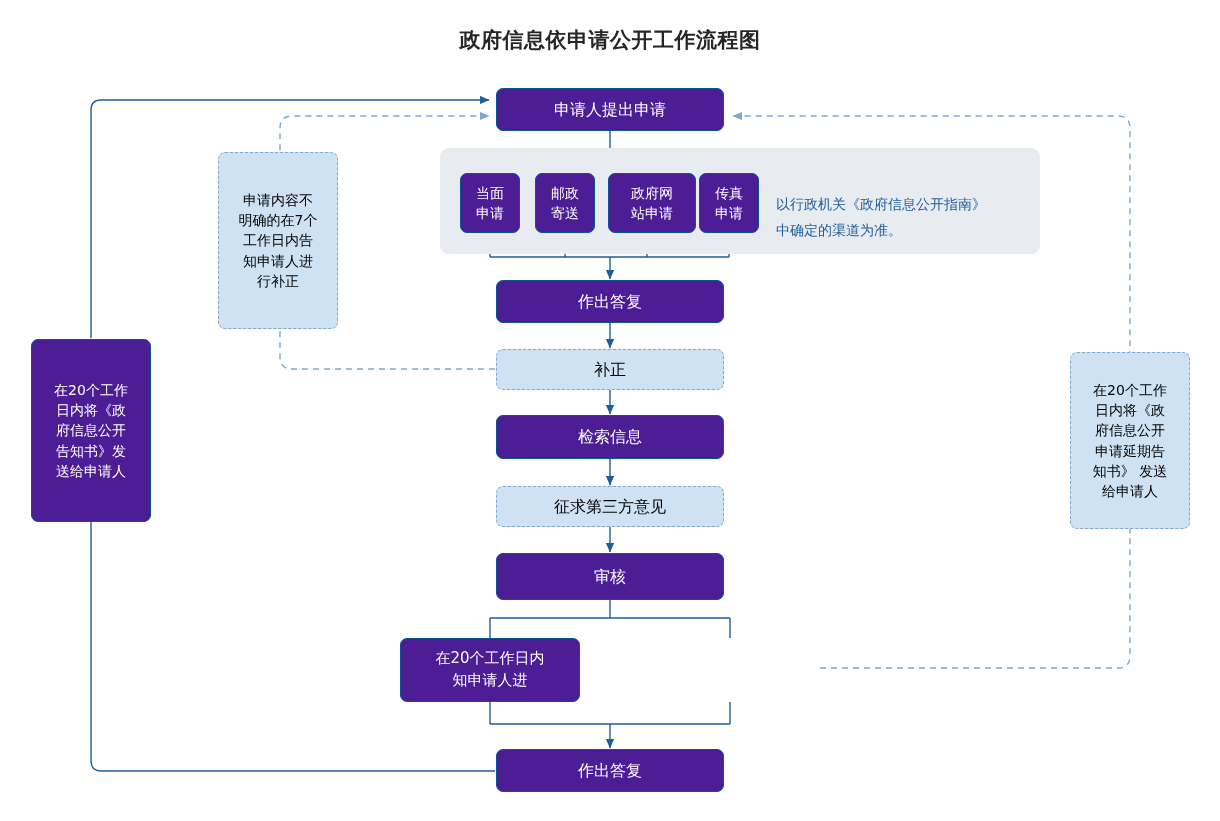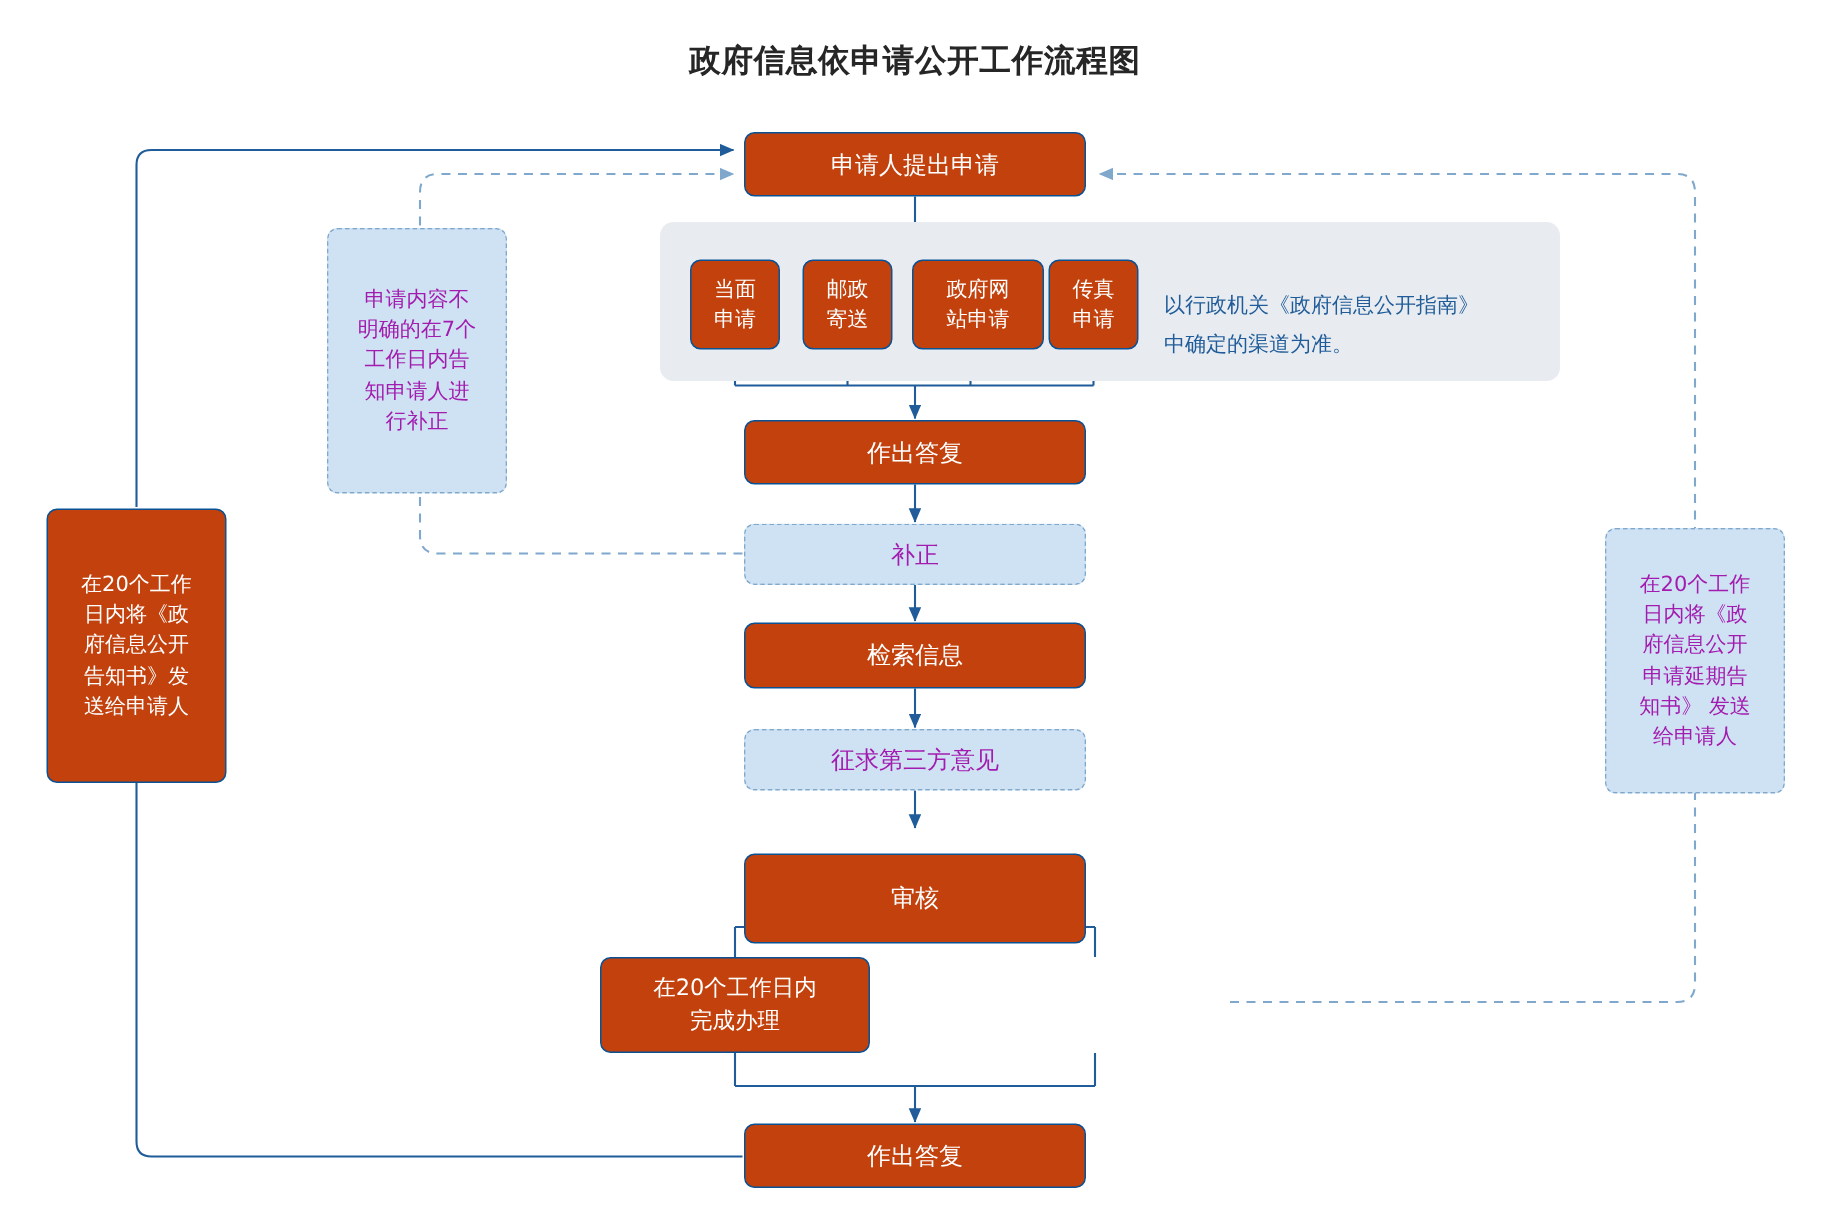--- a/index.html
+++ b/index.html
@@ -41,27 +41,27 @@
     box-sizing: border-box;
     display: flex;
     align-items: center;
     justify-content: center;
     text-align: center;
     border-radius: 7px;
     line-height: 1.45;
     white-space: pre-line;
   }
   .node.solid {
-    background: #c2410c;
+    background: #4c1d95;
     color: #ffffff;
     border: 1px solid #0a5293;
   }
   .node.ghost {
     background: #cfe2f3;
-    color: #a21caf;
+    color: #000000;
     border: 1px dashed #7fa8cc;
   }
   .panel {
     position: absolute;
     background: #e8ecf0;
     border-radius: 9px;
   }
   .note-text {
     position: absolute;
     color: #1f5c99;
@@ -155,24 +155,24 @@
 中确定的渠道为准。</div>
 
   <div class="node solid fs16" style="left:496px; top:280px; width:228px; height:43px;">作出答复</div>
 
   <div class="node ghost fs16" style="left:496px; top:349px; width:228px; height:41px;">补正</div>
 
   <div class="node solid fs16" style="left:496px; top:415px; width:228px; height:44px;text-align:center;">检索信息</div>
 
   <div class="node ghost fs16" style="left:496px; top:486px; width:228px; height:41px;">征求第三方意见</div>
 
-  <div class="node solid fs16" style="left:496px; top:553px; width:228px; height:60px;margin-top:16px;">审核</div>
+  <div class="node solid fs16" style="left:496px; top:553px; width:228px; height:47px;">审核</div>
 
   <div class="node solid fs15" style="left:400px; top:638px; width:180px; height:64px;">在20个工作日内
-完成办理</div>
+知申请人进</div>
 
 
   <div class="node solid fs16" style="left:496px; top:749px; width:228px; height:43px;">作出答复</div>
 
   <div class="node ghost fs14 pad-note" style="left:218px; top:152px; width:120px; height:177px;">申请内容不
 明确的在7个
 工作日内告
 知申请人进
 行补正</div>
 

